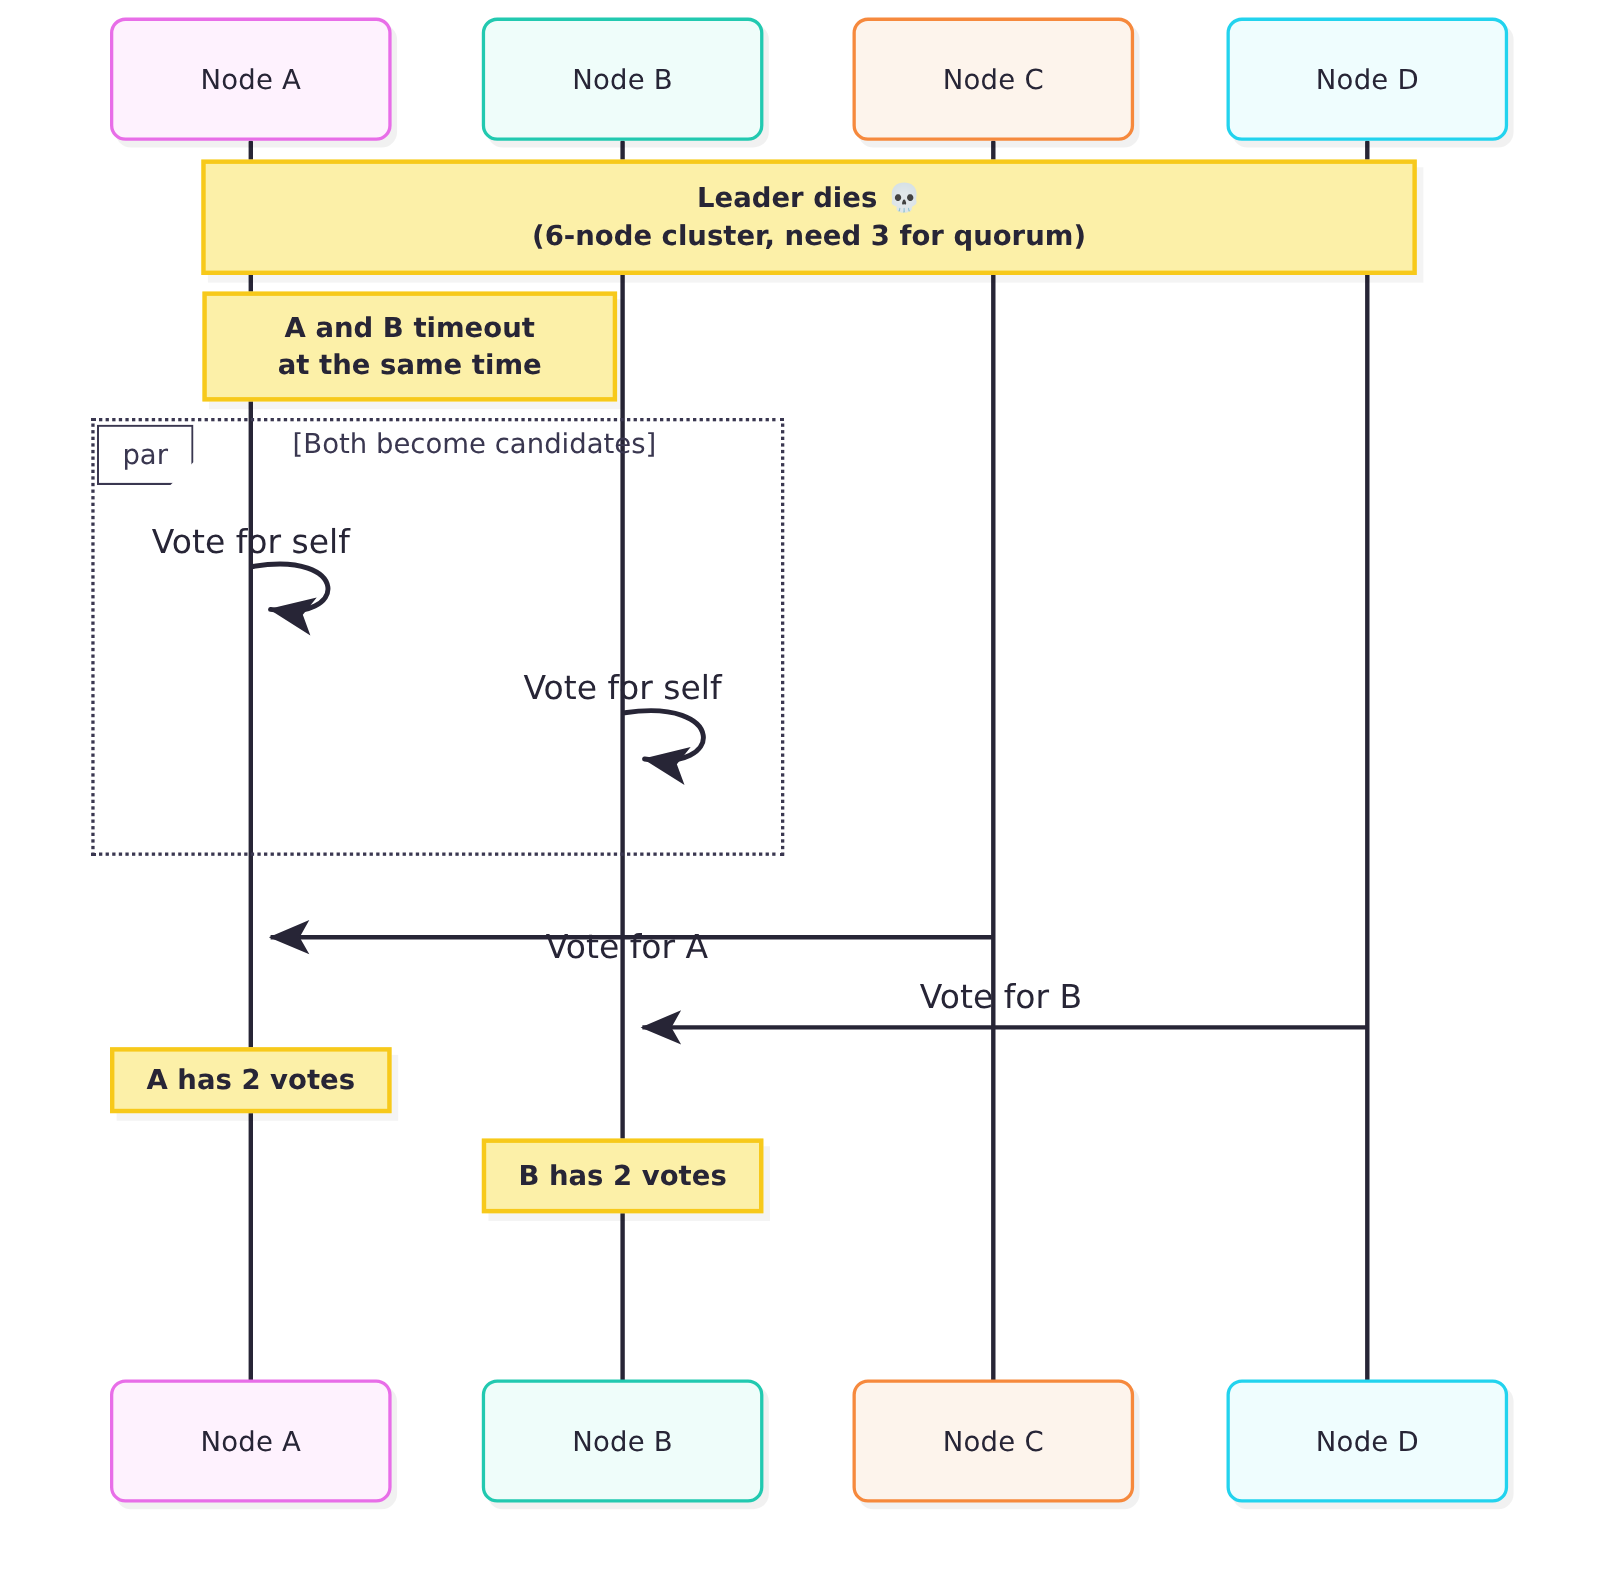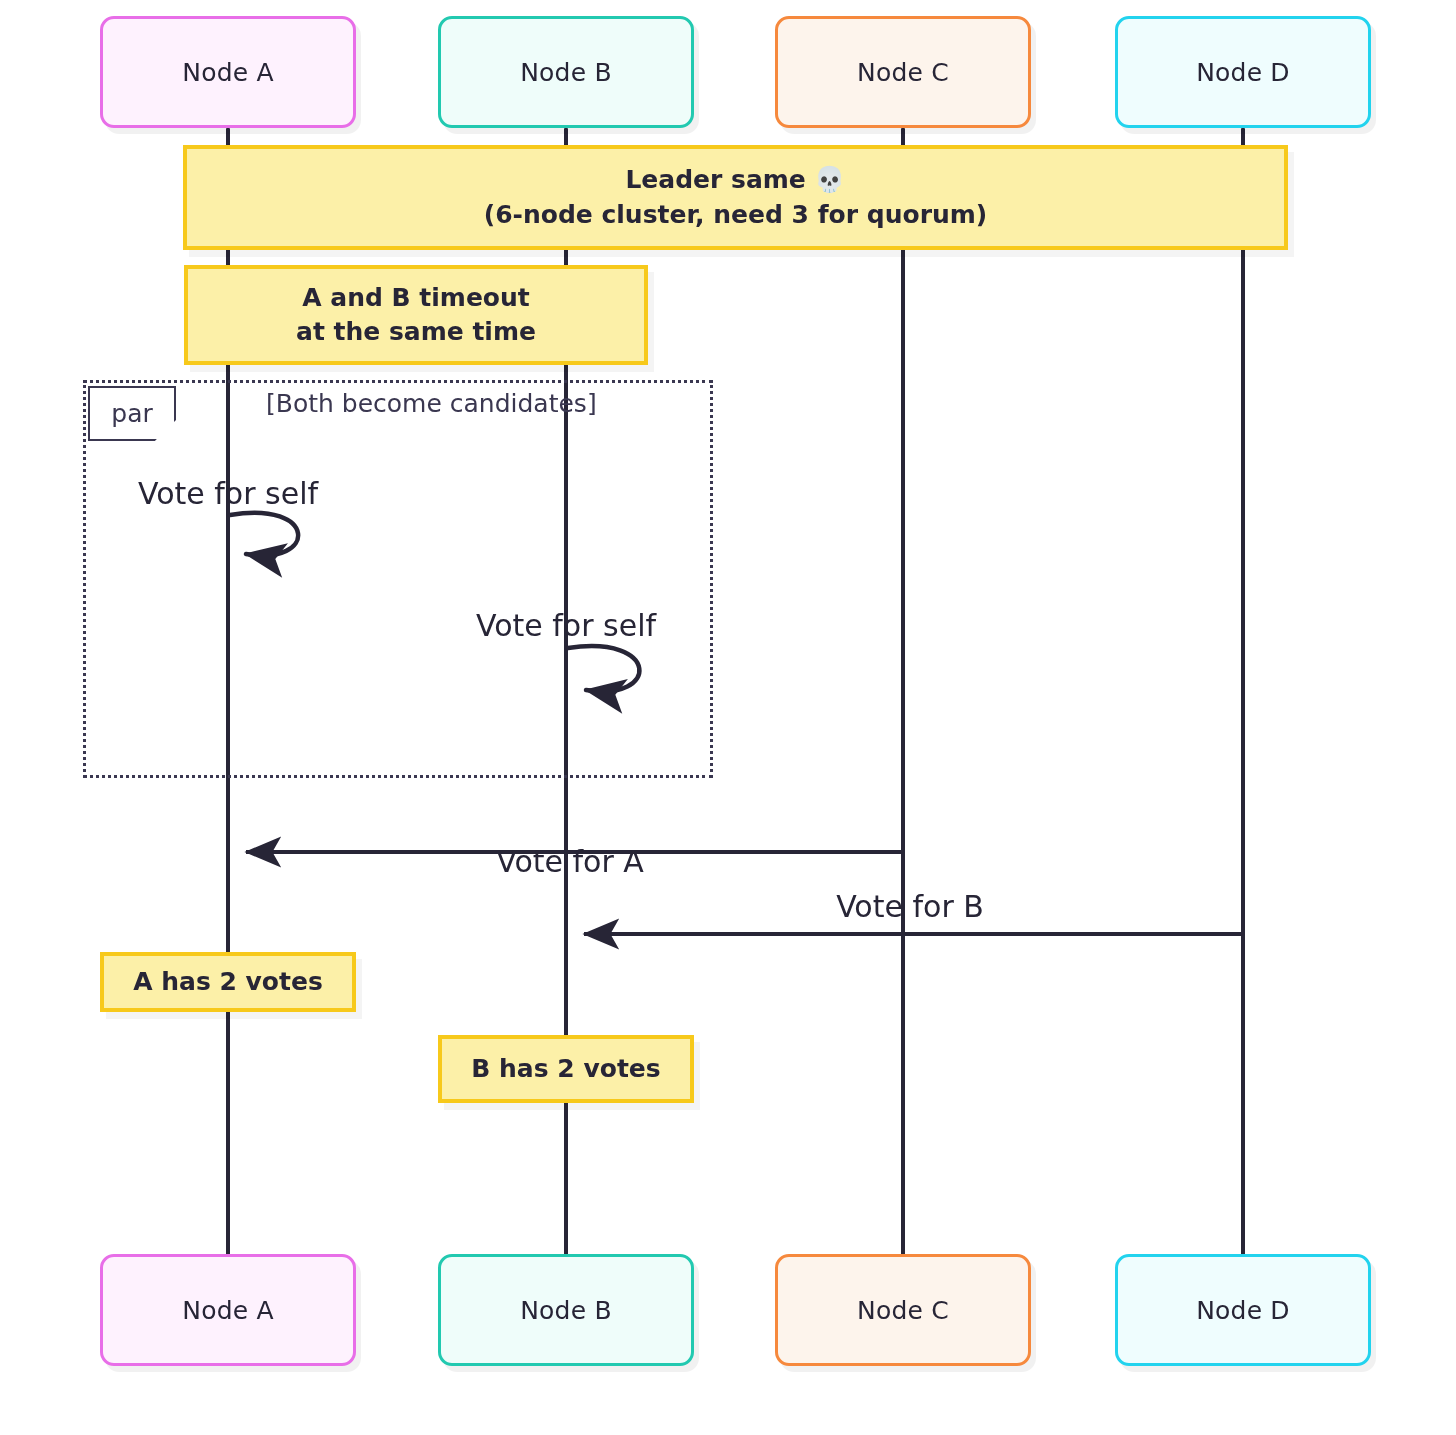--- a/index.html
+++ b/index.html
@@ -172,25 +172,25 @@
   <div class="layer">
     <div class="msg-label" style="left:108px;top:476px;width:240px;">Vote for self</div>
     <div class="msg-label" style="left:446px;top:608px;width:240px;">Vote for self</div>
     <div class="msg-label" style="left:445px;top:808px;width:250px;margin-top:36px;">Vote for A</div>
     <div class="msg-label" style="left:785px;top:889px;width:250px;">Vote for B</div>
   </div>
 
   <div class="layer">
 
     <div class="note" style="left:183px;top:145px;width:1105px;height:105px;">
-      <span class="line">Leader same 💀</span>
+      <span class="line">Leader dies 💀</span>
       <span class="line">(6-node cluster, need 3 for quorum)</span>
     </div>
 
-    <div class="note" style="left:184px;top:265px;width:464px;height:100px;">
+    <div class="note" style="left:184px;top:265px;width:377px;height:100px;">
       <span class="line">A and B timeout</span>
       <span class="line">at the same time</span>
     </div>
 
     <div class="note" style="left:100px;top:952px;width:256px;height:60px;">
       <span class="line">A has 2 votes</span>
     </div>
 
     <div class="note" style="left:438px;top:1035px;width:256px;height:68px;">
       <span class="line">B has 2 votes</span>

